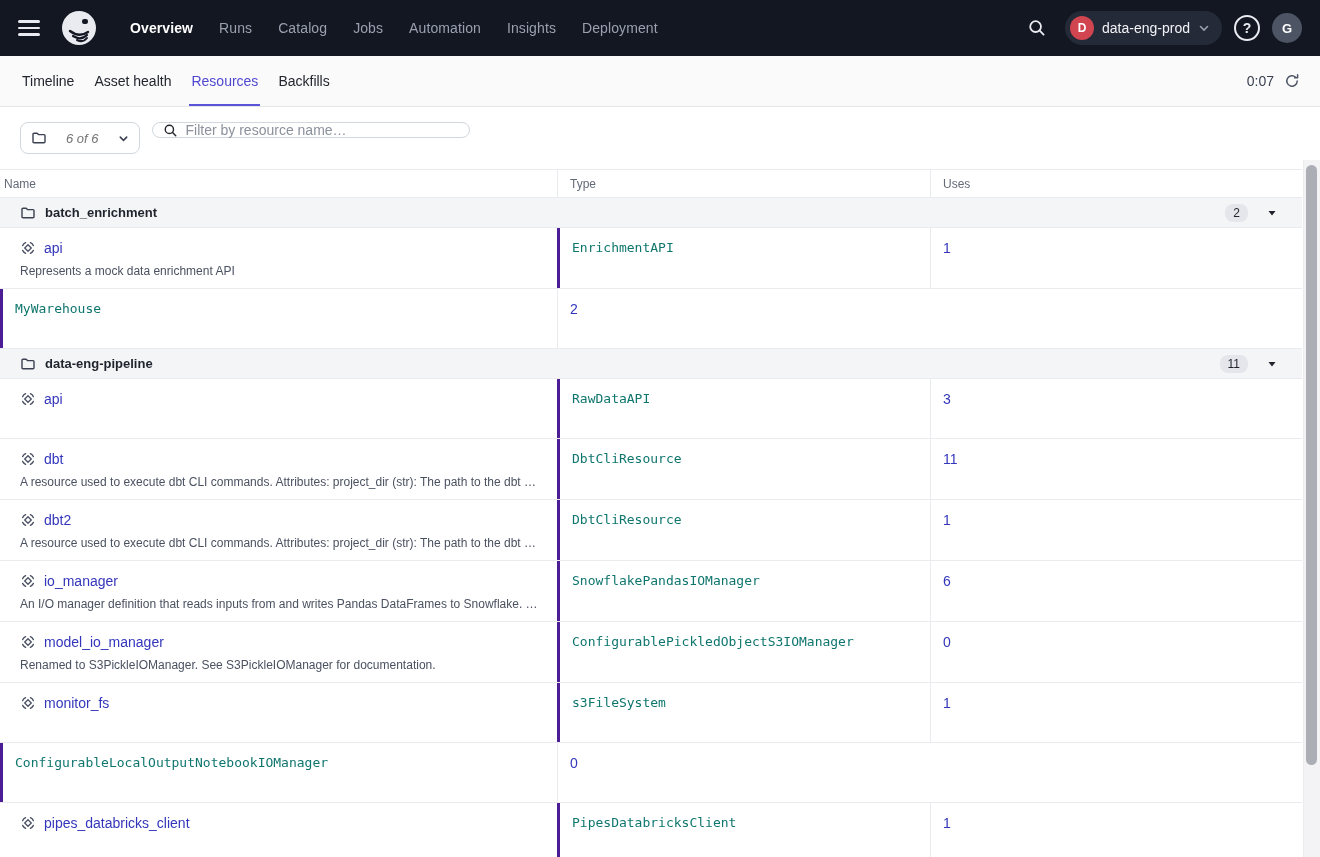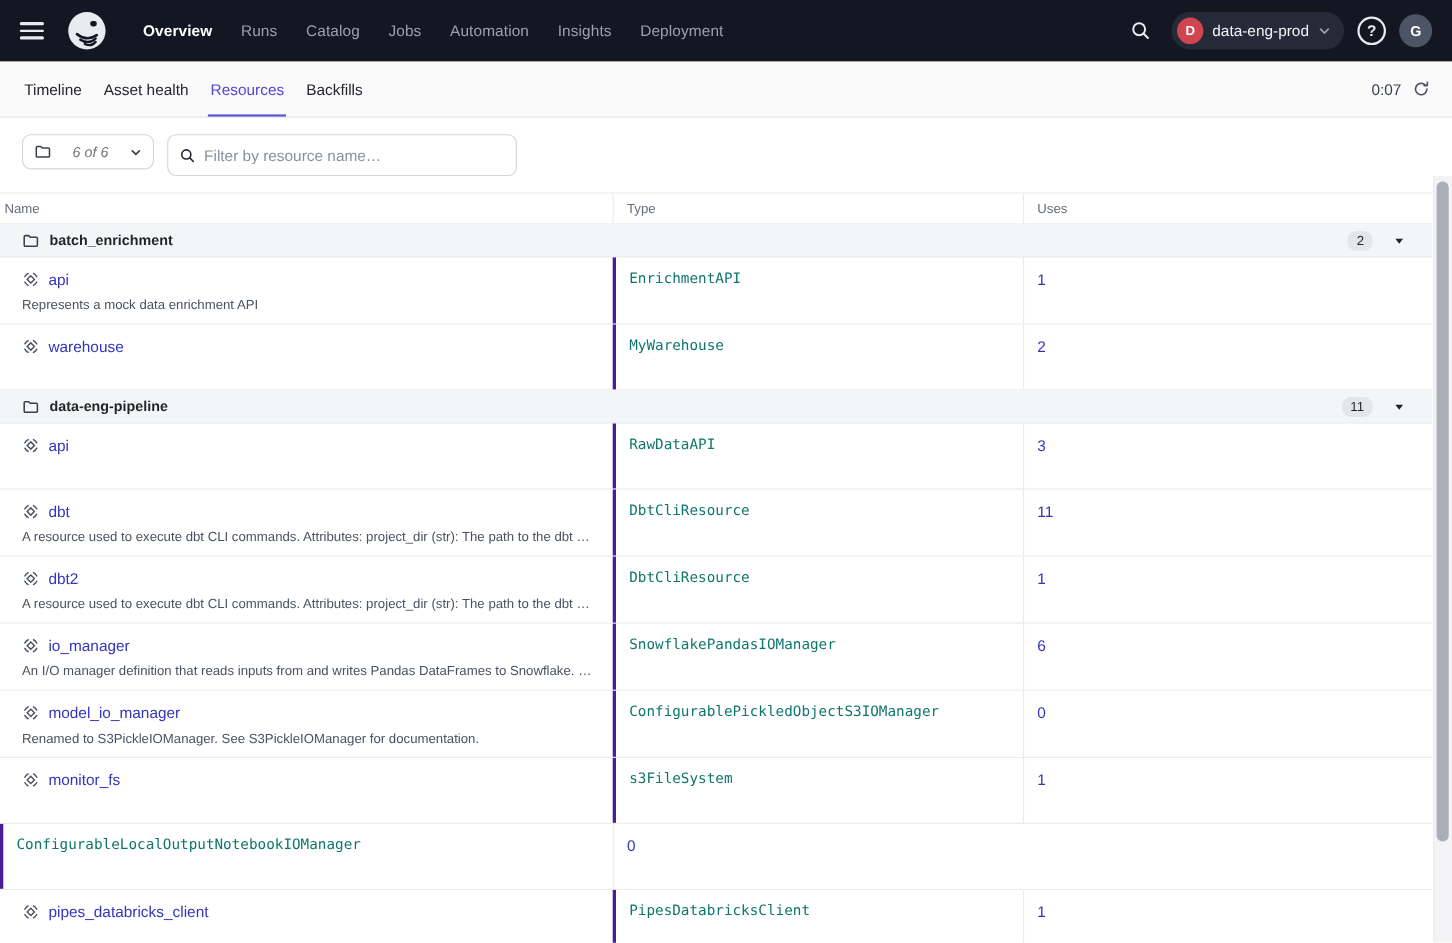--- a/index.html
+++ b/index.html
@@ -41,21 +41,21 @@
     height:2px; background:#5b54d9; }
   .tab-right { margin-left:auto; display:flex; align-items:center; gap:10px; }
   .timer { font-size:14px; color:#394150; }
   .refresh { cursor:pointer; display:flex; align-items:center; }
 
   
   .toolbar { display:flex; gap:12px; padding:15px 20px; }
   .count-btn { height:32px; border:1px solid #d2d6dd; border-radius:8px; background:#fff;
     display:flex; align-items:center; gap:19px; padding:0 10px; font-size:13px;
     color:#737373; cursor:pointer;font-style:italic; }
-  .search-box { height:38px; width:318px; border:1px solid #d2d6dd; border-radius:8px;
+  .search-box { height:16px; width:318px; border:1px solid #d2d6dd; border-radius:8px;
     background:#fff; display:flex; align-items:center; gap:8px; padding:3px 10px; }
   .search-box input { border:none; outline:none; flex:1; font-size:14px; color:#1b2330;
     font-family:"Liberation Sans", sans-serif; background:transparent; }
   .search-box input::placeholder { color:#8b919c; }
 
   
   .table { border-top:1px solid #e9ebee; margin-right:18px; }
   .thead { display:grid; grid-template-columns:557px 373px 1fr; height:28px;
     border-bottom:1px solid #e9ebee; align-items:center; color:#646b78; font-size:12px; }
   .thead .hc { padding-left:12px; border-left:1px solid #e9ebee; height:100%;
@@ -205,33 +205,20 @@
       </div>
       <div class="desc">Represents a mock data enrichment API</div>
     </div>
     <div class="cell type-cell">EnrichmentAPI</div>
     <div class="cell uses-cell">
       <a>1</a>
     </div>
   </div>
 
   <div class="trow">
-    <div class="cell name-cell">
-      <div class="name-line">
-        <svg width="16" height="16" viewBox="0 0 16 16" fill="none">
-          <path d="M8 4.7 L11.3 8 L8 11.3 L4.7 8 Z" stroke="#4a5162" stroke-width="1.3"></path>
-          <path d="M2.6 5.6 A6.6 6.6 0 0 1 5.6 2.6" stroke="#4a5162" stroke-width="1.3" stroke-linecap="round"></path>
-          <path d="M10.4 2.6 A6.6 6.6 0 0 1 13.4 5.6" stroke="#4a5162" stroke-width="1.3" stroke-linecap="round"></path>
-          <path d="M13.4 10.4 A6.6 6.6 0 0 1 10.4 13.4" stroke="#4a5162" stroke-width="1.3" stroke-linecap="round"></path>
-          <path d="M5.6 13.4 A6.6 6.6 0 0 1 2.6 10.4" stroke="#4a5162" stroke-width="1.3" stroke-linecap="round"></path>
-        </svg>
-        <a class="res-link">warehouse</a>
-      </div>
-
-    </div>
     <div class="cell type-cell">MyWarehouse</div>
     <div class="cell uses-cell">
       <a>2</a>
     </div>
   </div>
 
   <div class="grow">
     <svg width="16" height="16" viewBox="0 0 16 16">
             <path d="M2 4.2c0-.6.4-1 1-1h3.1l1.4 1.4H13c.6 0 1 .4 1 1v6.2c0 .6-.4 1-1 1H3c-.6 0-1-.4-1-1z" stroke="#394150" stroke-width="1.4" fill="none" stroke-linejoin="round"></path>
           </svg>

